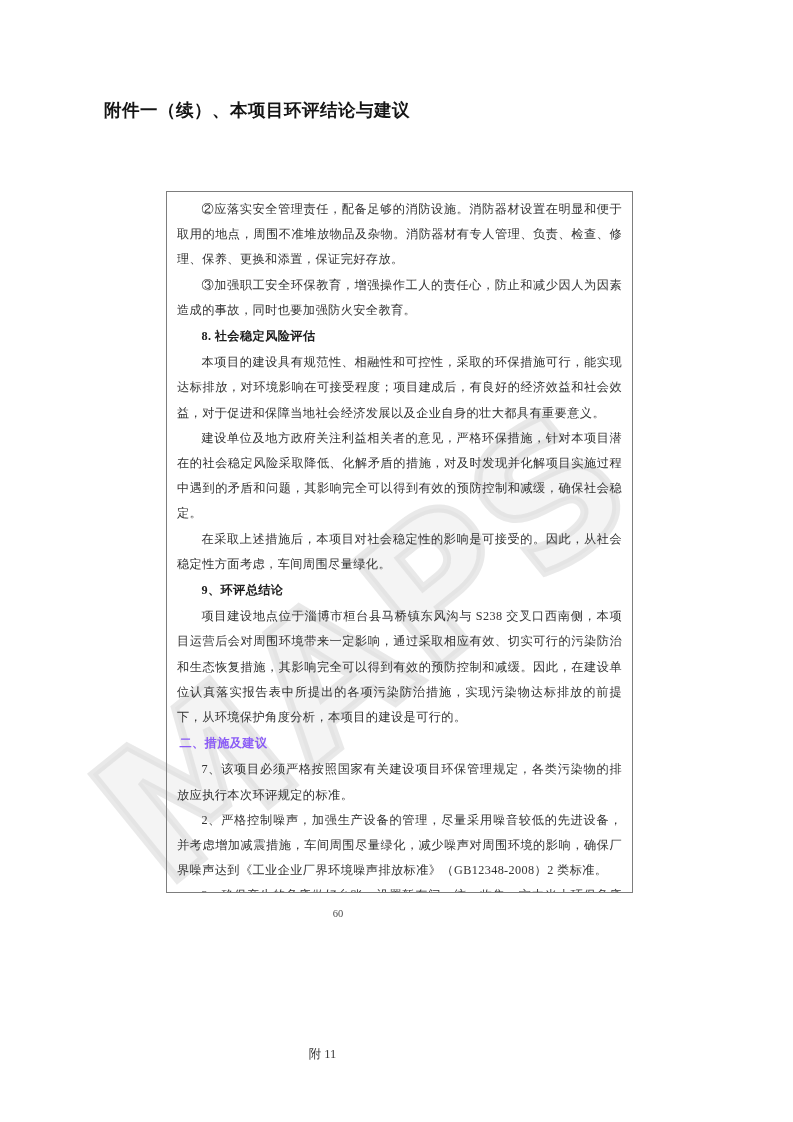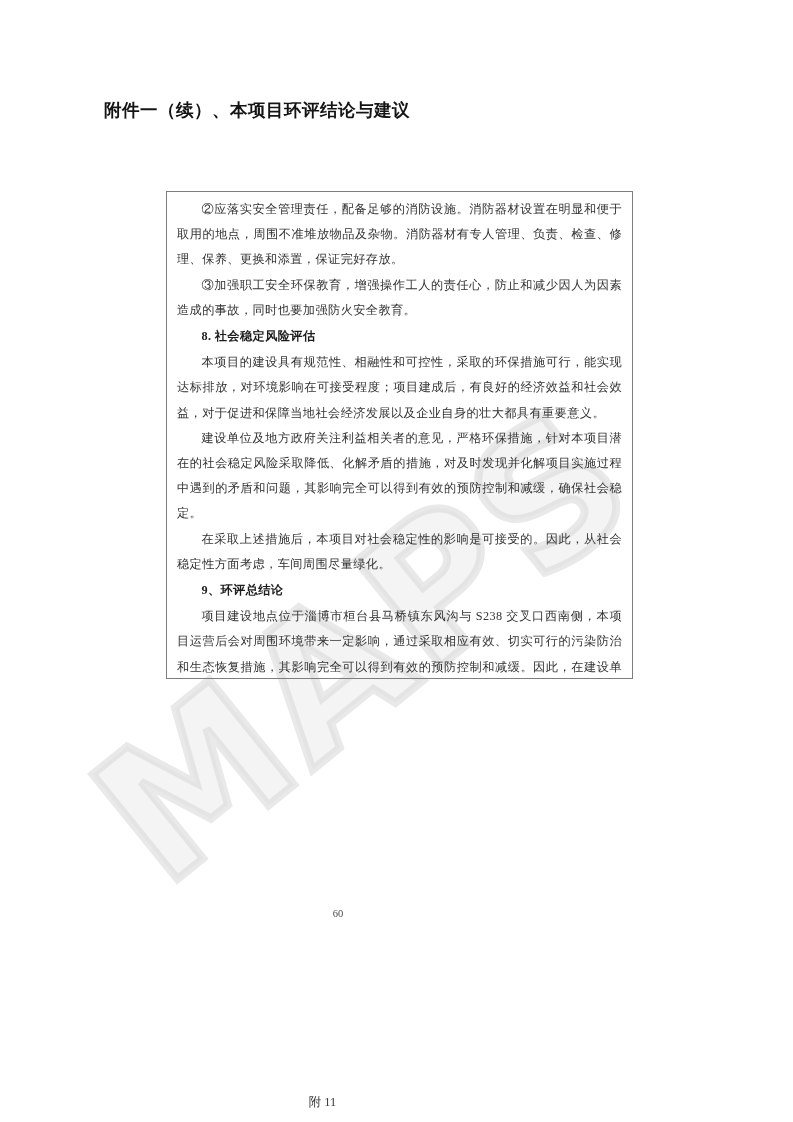--- a/index.html
+++ b/index.html
@@ -41,21 +41,21 @@
     font-weight: bold;
     color: #141414;
     letter-spacing: 0.5px;
     z-index: 2;
   }
   .content-box {
     position: absolute;
     left: 166px;
     top: 191px;
     width: 467px;
-    height: 488px;
+    height: 702px;
     border: 1px solid #7d7d7d;
     box-sizing: border-box;
     background: transparent;
     z-index: 1;
     overflow: hidden;
   }
   .content-inner {
     padding: 5px 10px 4px 10px;
   }
   .para {
@@ -94,21 +94,20 @@
   }
   .footer-pagenum {
     position: absolute;
     left: 0;
     top: 1046px;
     width: 645px;
     text-align: center;
     font-size: 12.5px;
     color: #3a3a3a;
     z-index: 1;
-    margin-top: 48px;
   }
 </style>
 </head>
 <body>
 
 <div class="page">
 
   <div class="watermark">MAPS</div>
 
   <h1 class="doc-title">附件一（续）、本项目环评结论与建议</h1>

